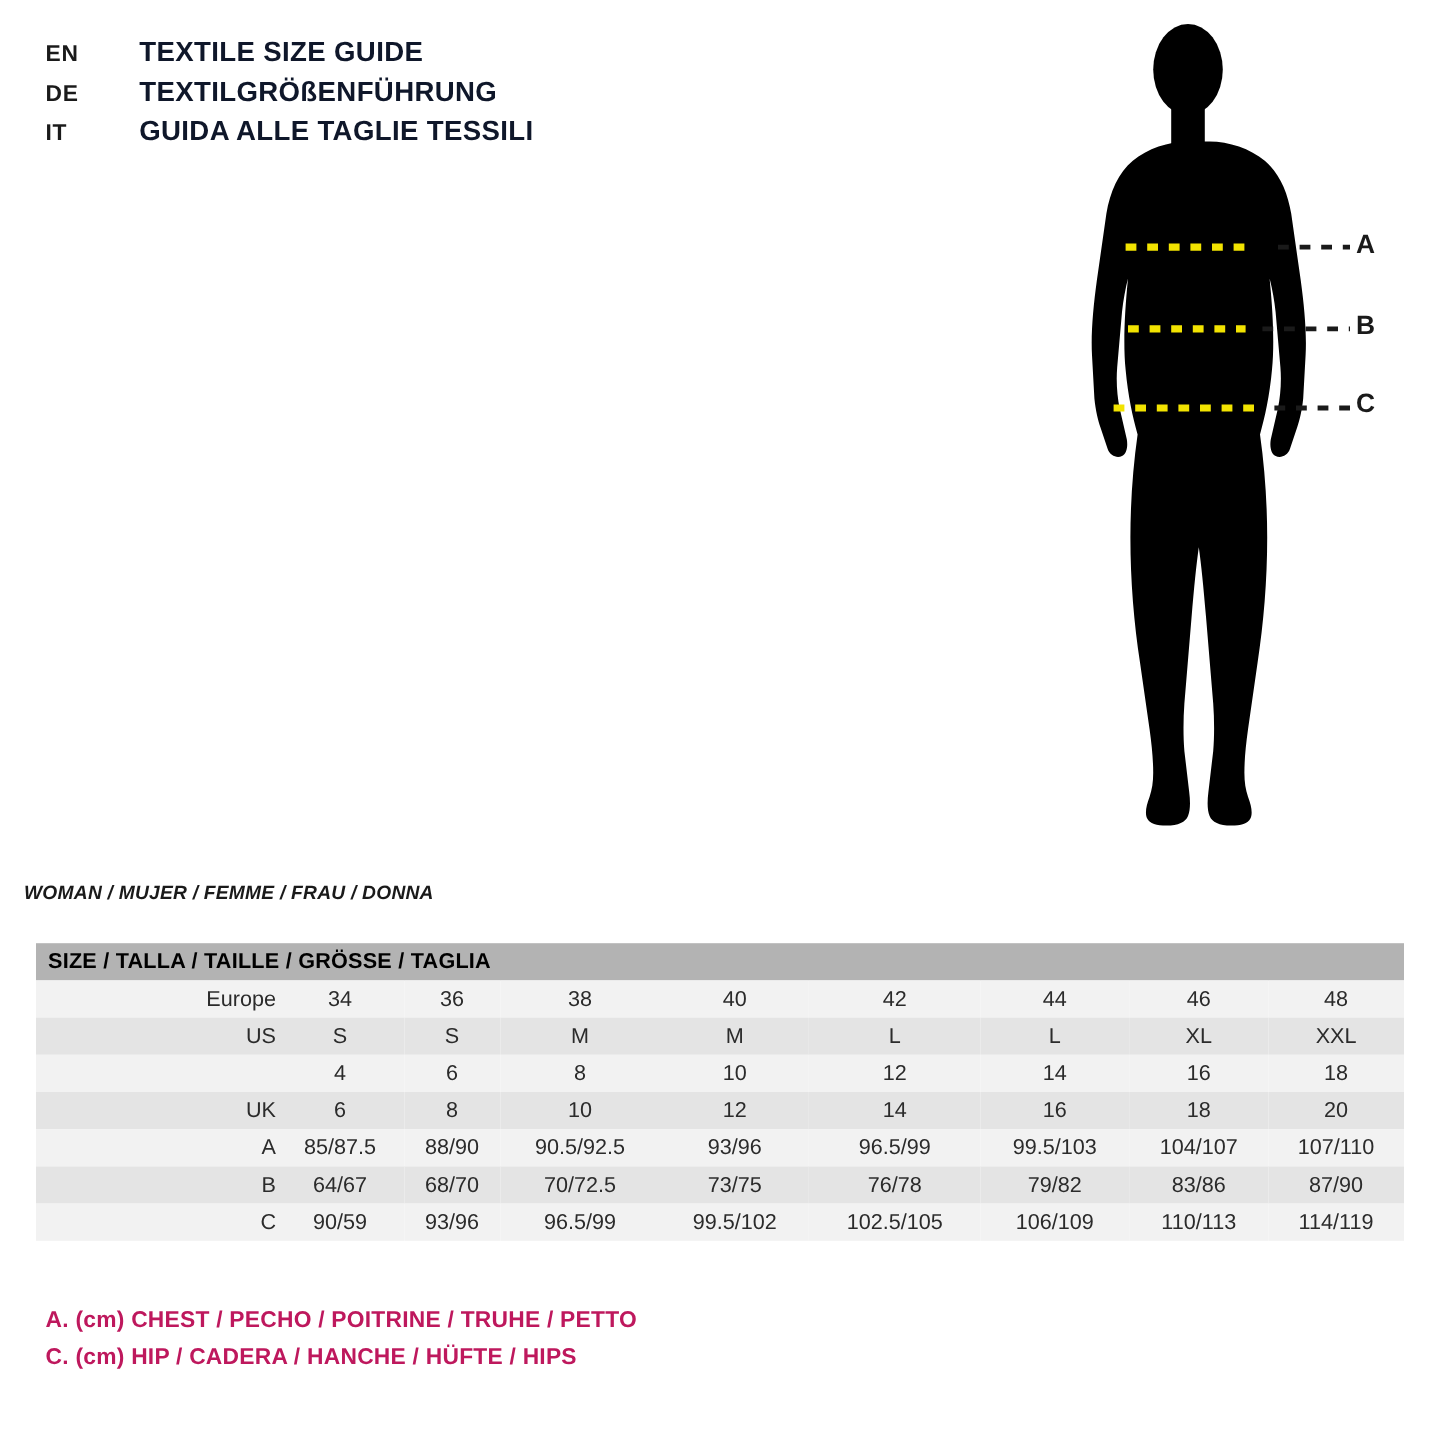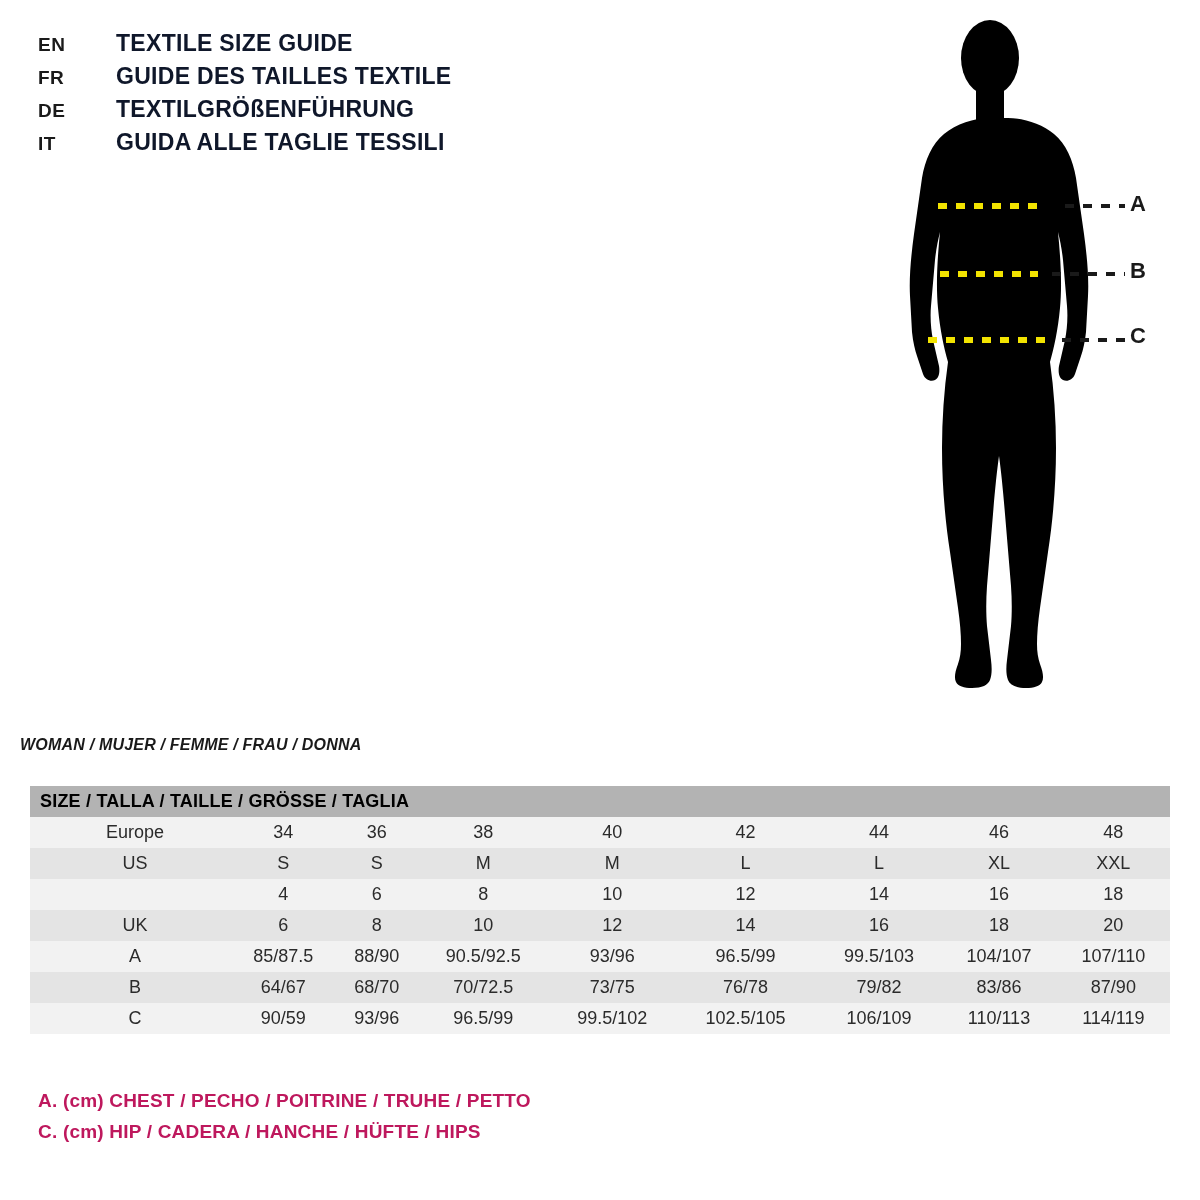--- a/index.html
+++ b/index.html
@@ -87,21 +87,21 @@
     color: #2b2b2b;
   }
   .size-table td, .size-table th {
     padding: 0;
     height: 31px;
     text-align: center;
     font-weight: normal;
     vertical-align: middle;
   }
   .size-table .rowhead {
-    text-align: center;
+    text-align: right;
     padding-left: 10px;
     width: 190px;
     margin-top: 32px;
   }
   .row-header td {
     background: #b3b3b3;
     font-weight: bold;
     font-size: 18px;
     color: #000000;
     text-align: left;
@@ -127,24 +127,20 @@
     white-space: nowrap;
   }
 </style>
 </head>
 <body>
 
 <div class="lang-block">
   <div class="lang-row">
     <span class="lang-code">EN</span>
     <span class="lang-text">TEXTILE SIZE GUIDE</span>
-  </div>
-  <div class="lang-row">
-    <span class="lang-code">FR</span>
-    <span class="lang-text">GUIDE DES TAILLES TEXTILE</span>
   </div>
   <div class="lang-row">
     <span class="lang-code">DE</span>
     <span class="lang-text">TEXTILGRÖßENFÜHRUNG</span>
   </div>
   <div class="lang-row">
     <span class="lang-code">IT</span>
     <span class="lang-text">GUIDA ALLE TAGLIE TESSILI</span>
   </div>
 </div>

